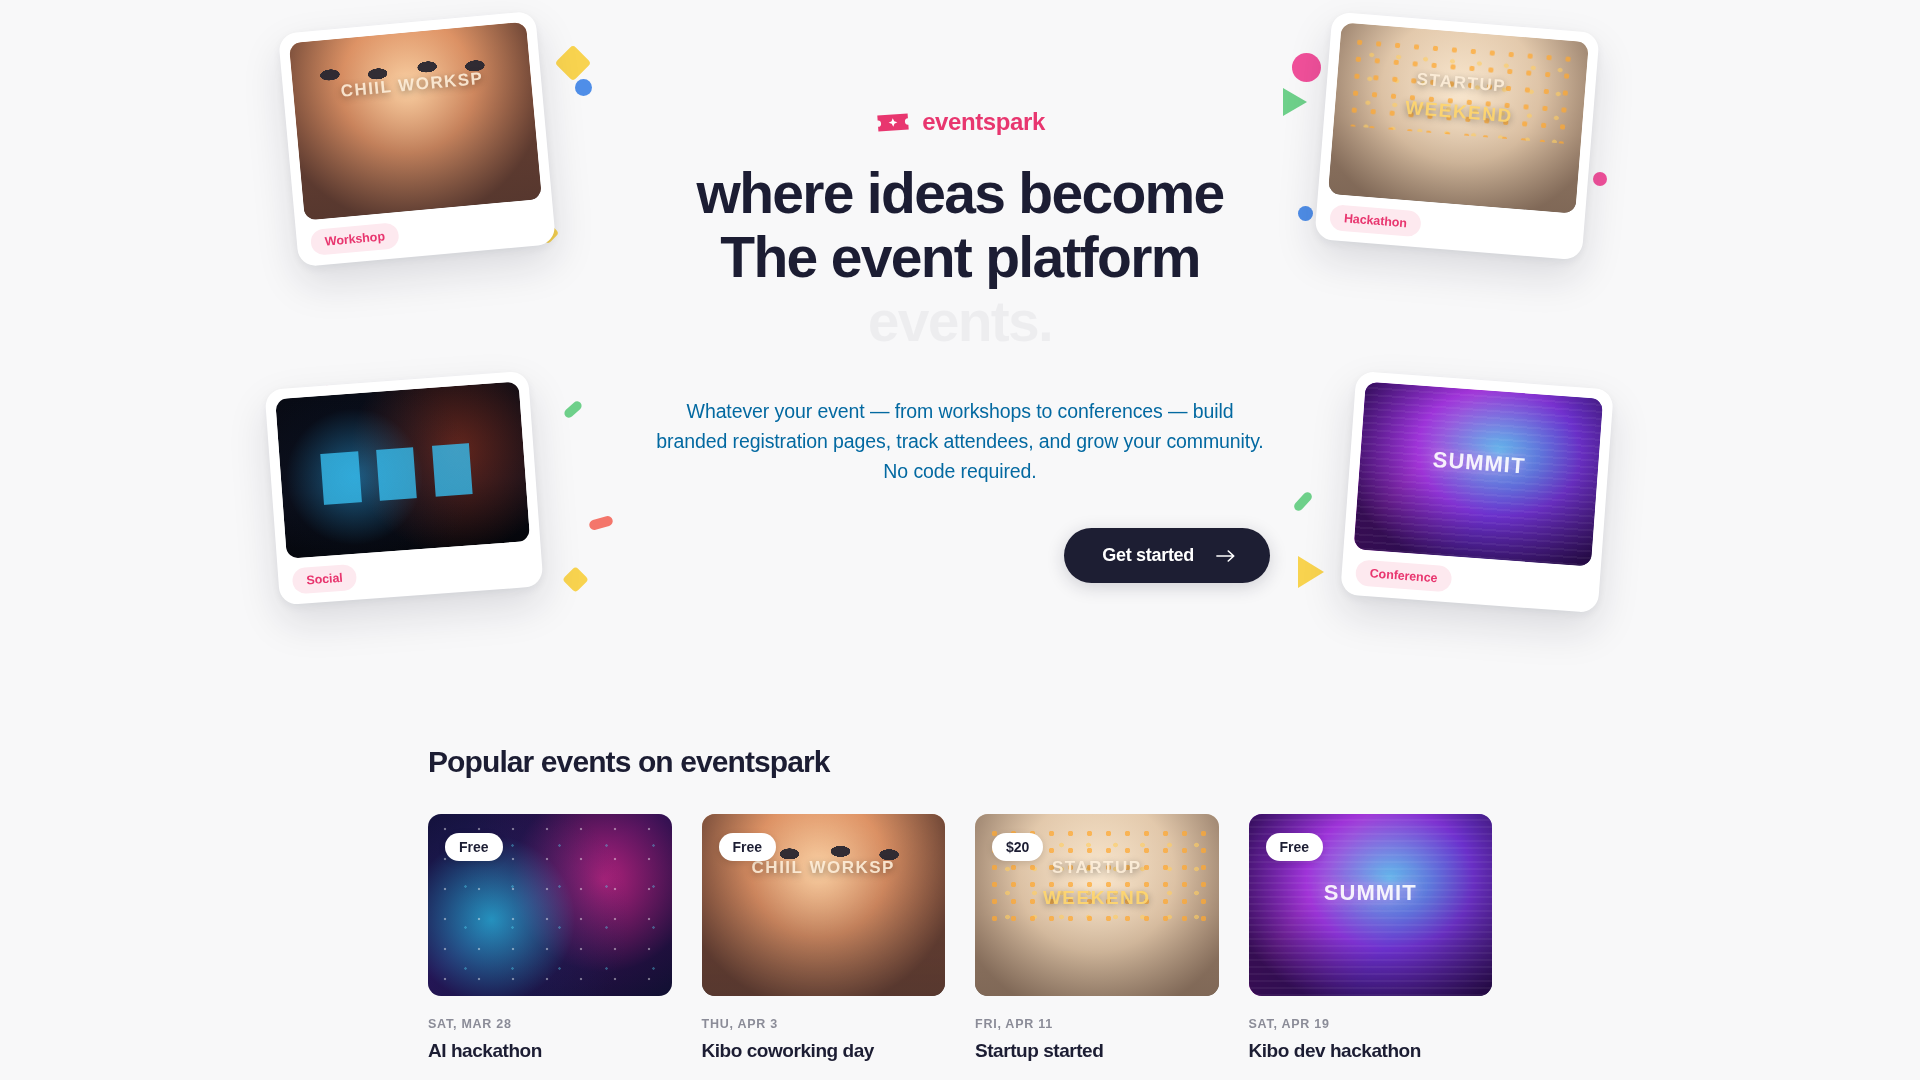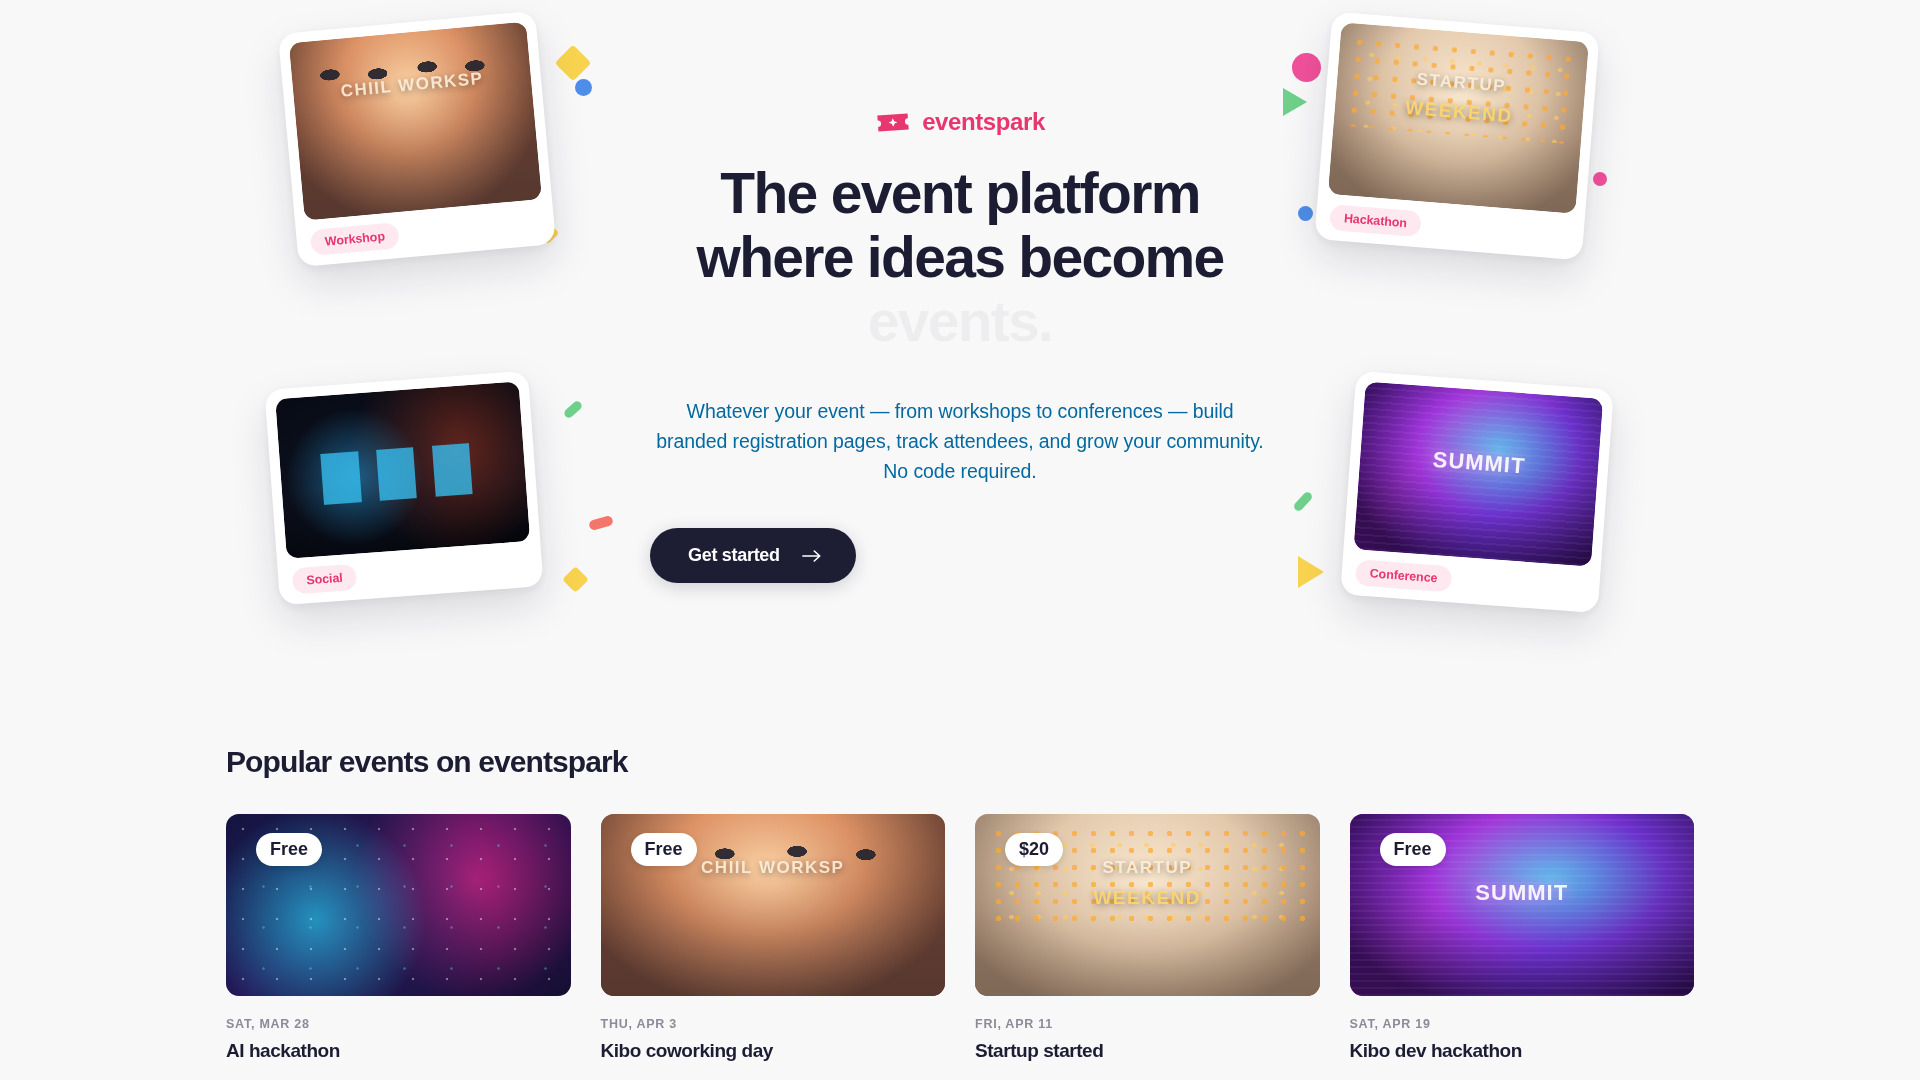--- a/index.html
+++ b/index.html
@@ -44,21 +44,21 @@
   .headline .ln { display: block; }
   .headline .ln-fade { color: #1c1d33; opacity: 0.045; }
   .subtitle {
     margin-top: 44px;
     font-size: 19.5px;
     line-height: 1.52;
     color: #0369a1;
     letter-spacing: -0.1px;
     padding: 0 6px;
   }
-  .cta-wrap { margin-top: 42px; display: flex; justify-content: flex-start; }
+  .cta-wrap { margin-top: 42px; display: flex; justify-content: flex-end; }
   .cta {
     display: inline-flex; align-items: center; gap: 22px;
     background: #1d1e33; color: #fff;
     border: none; border-radius: 999px;
     padding: 17px 34px 17px 38px;
     font-family: "Liberation Sans", sans-serif;
     font-size: 18px; font-weight: 700; letter-spacing: -0.3px;
     cursor: pointer;
     box-shadow: 0 4px 18px rgba(29,30,51,0.18);
   }
@@ -201,44 +201,44 @@
   }
   .deco.tri-right {
     width: 0; height: 0; background: none !important;
     border-top: 14px solid transparent;
     border-bottom: 14px solid transparent;
   }
   .deco.bar { border-radius: 999px; }
 
   
   .popular { position: absolute; left: 0; top: 745px; width: 1920px; }
-  .popular-inner { width: 1468px; margin: 0 auto; }
+  .popular-inner { width: 1064px; margin: 0 auto; }
   .section-title {
     font-size: 30px; font-weight: 800; color: #1c1d33;
     letter-spacing: -0.9px; margin-bottom: 35px;
   }
   .grid {
     display: grid;
     grid-template-columns: repeat(4, 1fr);
     gap: 30px;
   }
   .event-card { position: relative; }
   .event-thumb {
     position: relative;
     width: 100%;
     height: 182px;
     border-radius: 13px;
     overflow: hidden;
   }
   .price-badge {
     position: absolute;
-    left: 30px; top: 19px;
+    left: 17px; top: 19px;
     background: #ffffff;
     color: #1c1d33;
-    font-size: 18px; font-weight: 700;
+    font-size: 14px; font-weight: 700;
     padding: 6px 14px;
     border-radius: 999px;
     box-shadow: 0 2px 7px rgba(0,0,0,0.13);
     z-index: 2;
   }
   .event-date {
     margin-top: 21px;
     font-size: 12.5px;
     font-weight: 600;
     letter-spacing: 0.75px;
@@ -329,22 +329,22 @@
         <svg class="brand-icon" viewBox="0 0 40 28">
           <g transform="rotate(-4 20 14)">
             <path d="M3 5 h34 a0 0 0 0 1 0 0 v5.5 a3.6 3.6 0 0 0 0 7.2 V23 a0 0 0 0 1 0 0 H3 a0 0 0 0 1 0 0 v-5.3 a3.6 3.6 0 0 0 0-7.2 Z" fill="#e8366f"></path>
             <path d="M20 9.2 l1.5 3.4 3.4 1.4 -3.4 1.4 -1.5 3.4 -1.5 -3.4 -3.4 -1.4 3.4 -1.4 Z" fill="#ffffff"></path>
           </g>
         </svg>
         <span class="brand-name">eventspark</span>
       </div>
 
       <h1 class="headline">
+        <span class="ln">where ideas become</span>
         <span class="ln">The event platform</span>
-        <span class="ln">where ideas become</span>
         <span class="ln ln-fade">events.</span>
       </h1>
 
       <p class="subtitle">Whatever your event — from workshops to conferences — build branded registration pages, track attendees, and grow your community. No code required.</p>
 
       <div class="cta-wrap">
         <button class="cta">
           <span>Get started</span>
           <svg class="cta-arrow" viewBox="0 0 22 14">
             <path d="M1 7 H19 M13.5 1.5 L19.5 7 L13.5 12.5" fill="none" stroke="#ffffff" stroke-width="1.8" stroke-linecap="round" stroke-linejoin="round"></path>

